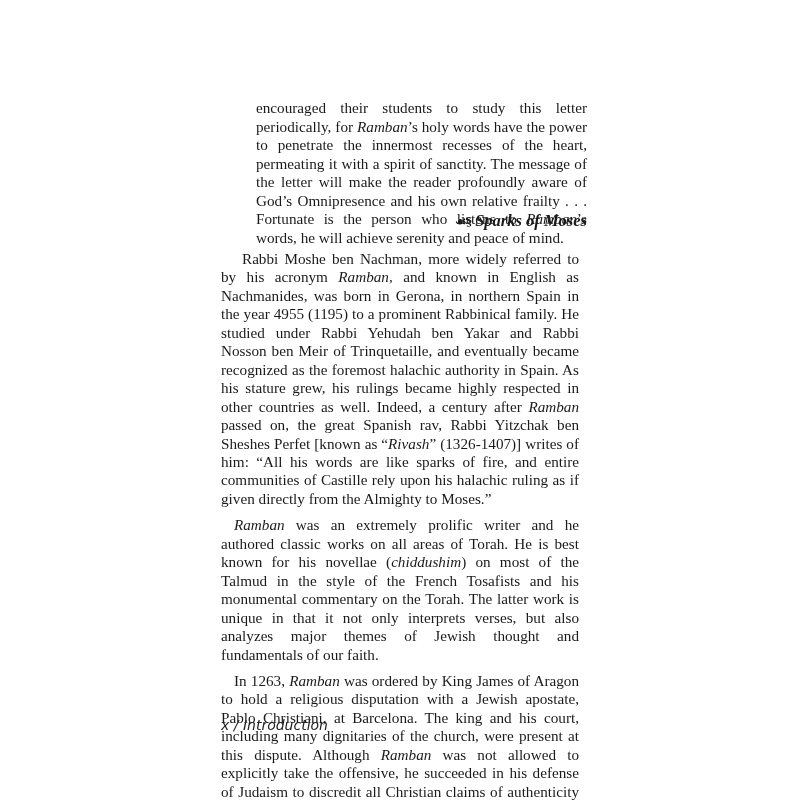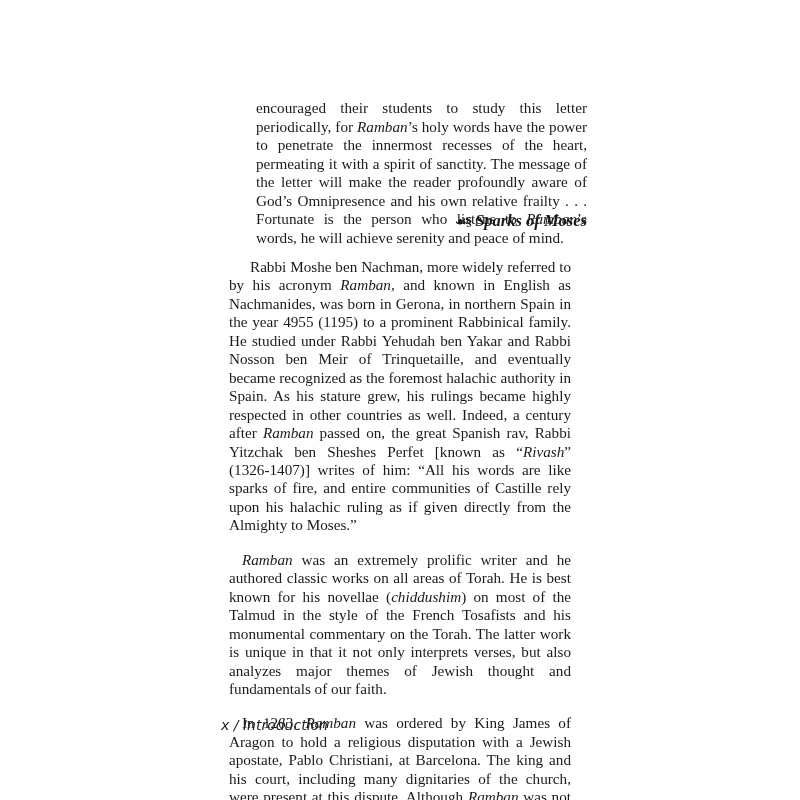--- a/index.html
+++ b/index.html
@@ -47,21 +47,21 @@
     }
     .body-text {
       position: absolute;
       left: 213px;
       top: 234px;
       width: 374px;
       font-size: 15.2px;
       line-height: 18.45px;
     }
     .body-text p {
-      margin: 16px;
+      margin: 8px;
       text-align: justify;
       text-indent: 13px;
     }
     .body-text p.first {
       text-indent: 21px;
     }
     em { font-style: italic; }
     .footer {
       position: absolute;
       left: 213px;

